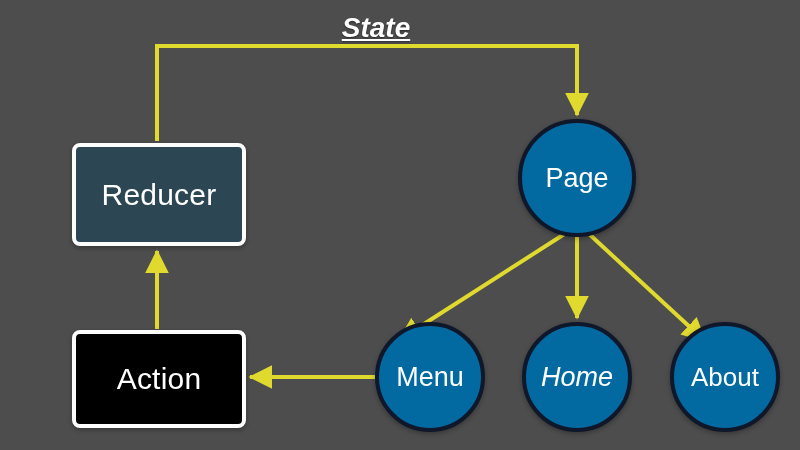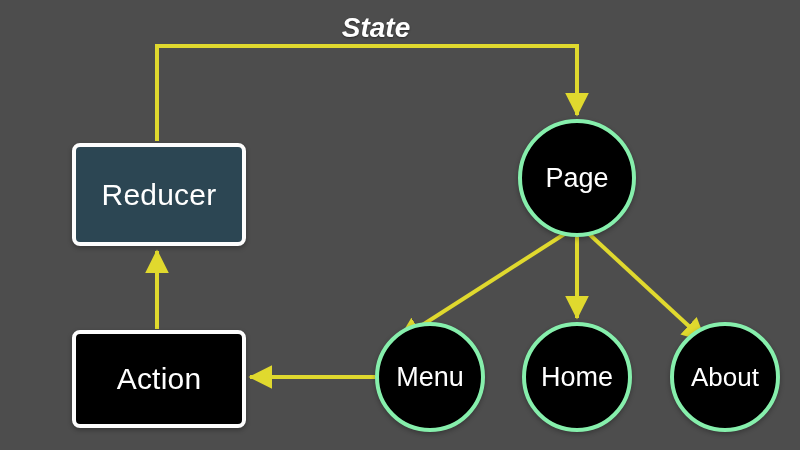--- a/index.html
+++ b/index.html
@@ -55,43 +55,44 @@
     background: #2c4653;
   }
   #node-action {
     left: 72px;  top: 330px;
     width: 174px; height: 98px;
     background: #000000;
   }
 
   
   .circle {
-    border: 4px solid #86efac;
+    border: 4px solid #0f172a;
     border-radius: 50%;
-    background: #000000;
+    background: #0369a1;
     box-shadow: 0 2px 5px rgba(0,0,0,0.30);
     font-size: 27px;
   }
   #node-page  { left: 518px; top: 119px; width: 118px; height: 118px; }
   #node-menu  { left: 375px; top: 322px; width: 110px; height: 110px; text-align: center; }
-  #node-home  { left: 522px; top: 322px; width: 110px; height: 110px; }
+  #node-home  { left: 522px; top: 322px; width: 110px; height: 110px; font-style: italic; }
   #node-about { left: 670px; top: 322px; width: 110px; height: 110px; }
   #node-about .node-label { font-size: 26px; text-align: center; }
 
   
   .edge-label {
     position: absolute;
     color: #ffffff;
     font-style: italic;
     font-size: 28px;
     font-weight: 600;
     white-space: nowrap;
     transform: translateX(-50%);
     text-shadow: 0 1px 2px rgba(0,0,0,0.45);
     z-index: 4;
+    text-decoration: underline;
   }
   #label-state { left: 376px; top: 12px; }
 </style>
 </head>
 <body>
 
 <div id="stage">
 
   <svg id="wires" viewBox="0 0 800 450">
     <defs>

